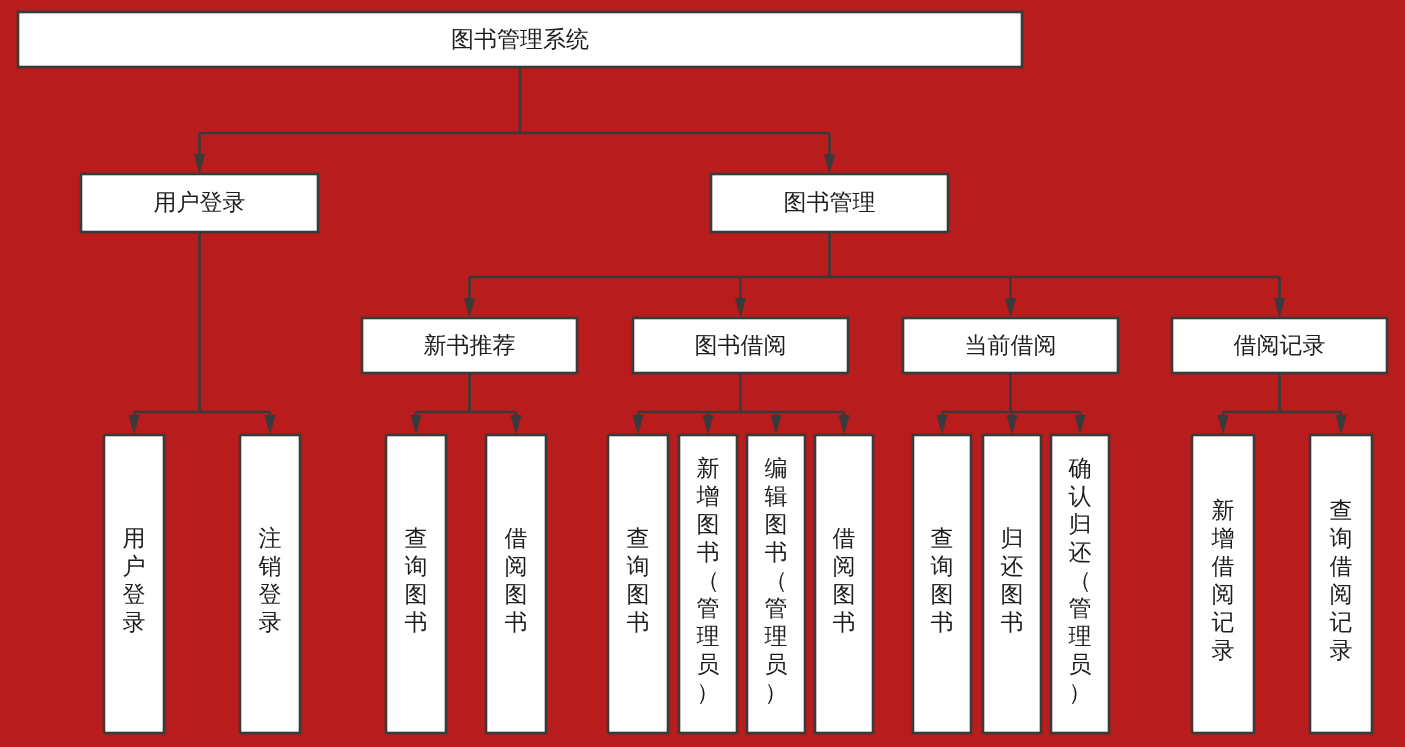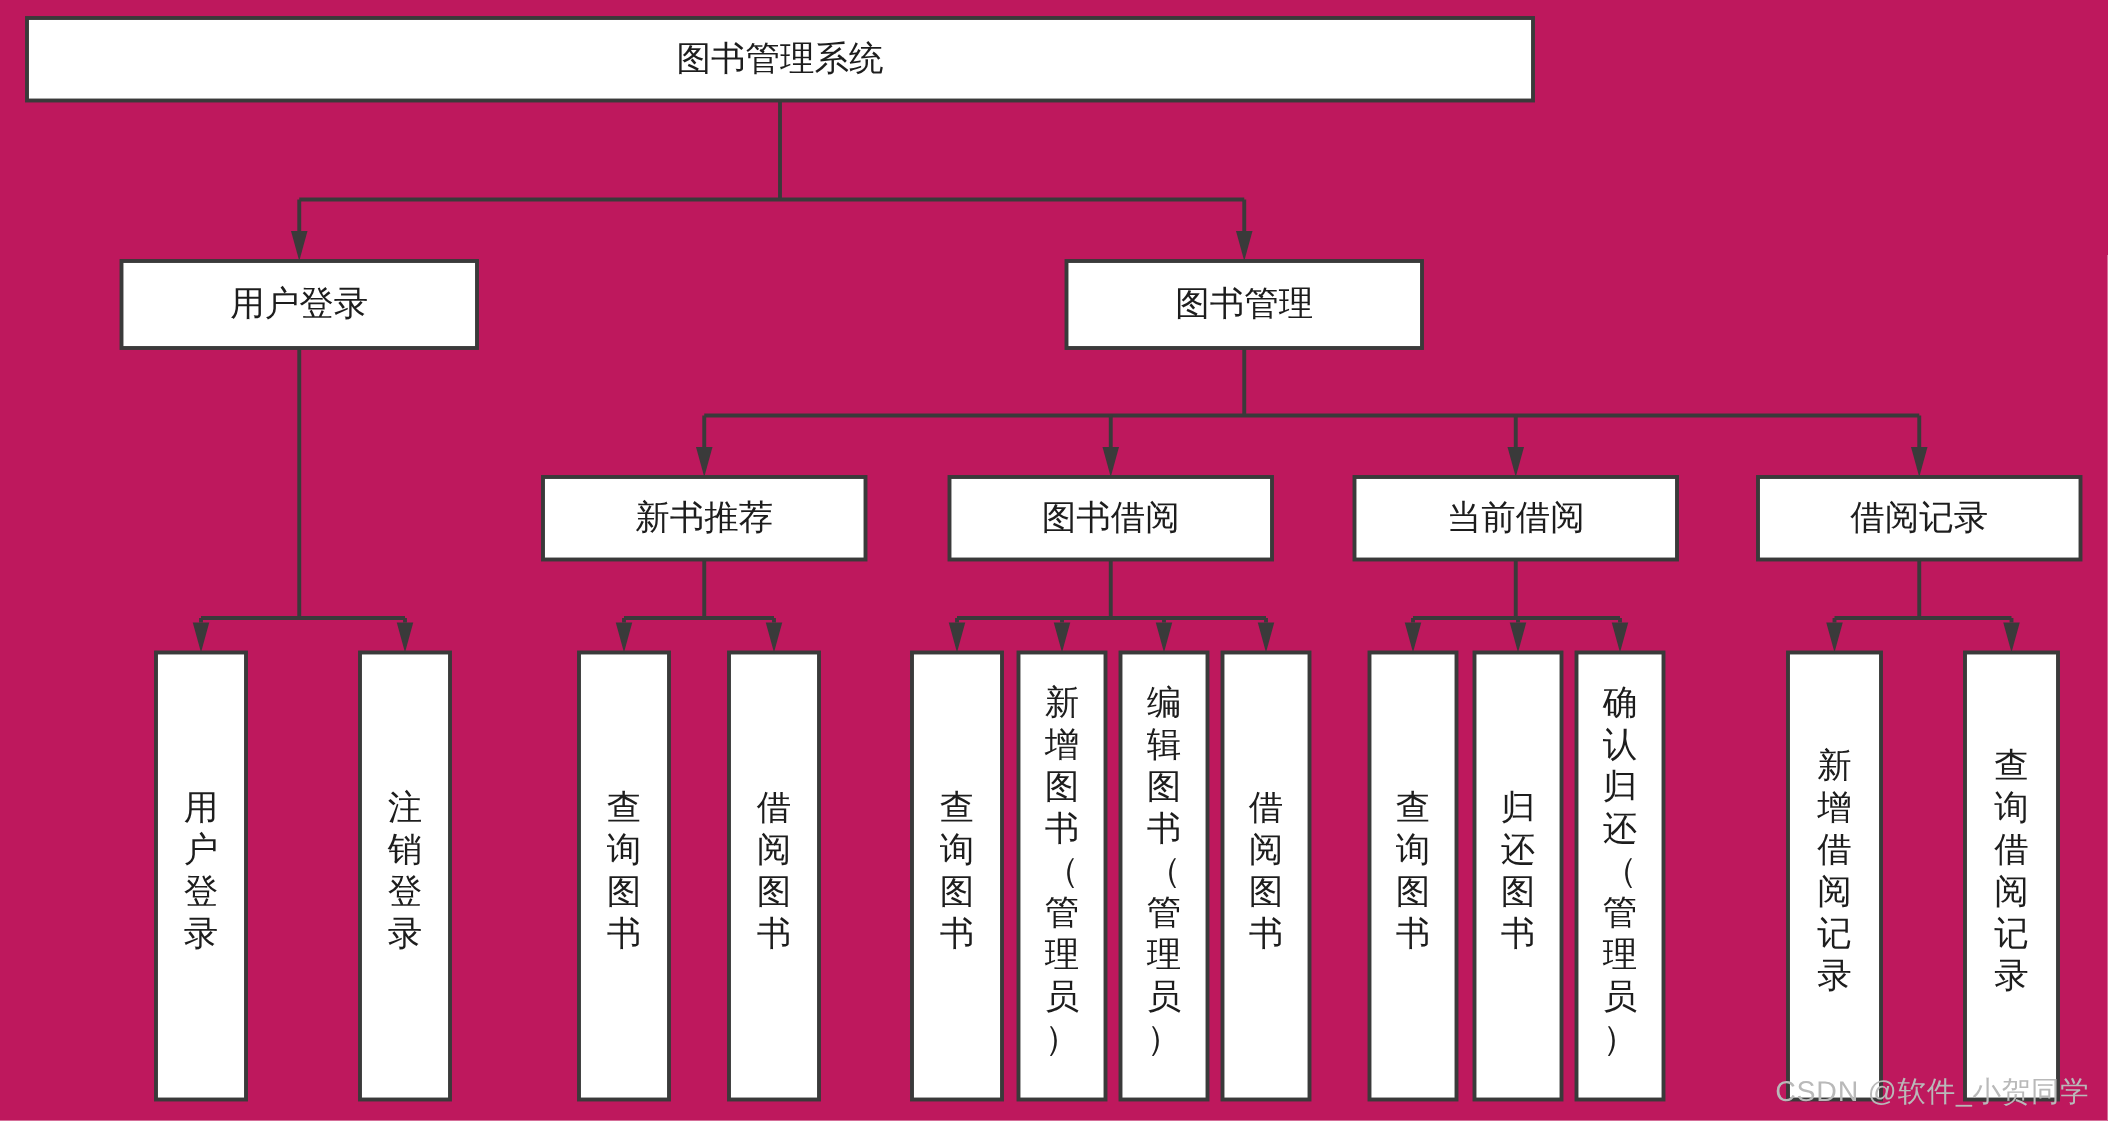--- a/index.html
+++ b/index.html
@@ -10,21 +10,21 @@
   body {
     width: 1405px;
     height: 747px;
     font-family: "Liberation Sans", "DejaVu Sans", sans-serif;
     overflow: hidden;
   }
   #diagram-root {
     position: relative;
     width: 1405px;
     height: 747px;
-    background: #be185d;
+    background: #b91c1c;
   }
   svg#flow-svg {
     position: absolute;
     left: 0;
     top: 0;
     width: 1405px;
     height: 747px;
   }
   .node-box {
     fill: #ffffff;
@@ -202,15 +202,14 @@
           <rect x="1192" y="435" width="62" height="298" class="node-box"></rect>
           <text x="1223" y="518" class="node-label-v"><tspan x="1223" dy="0">新</tspan><tspan x="1223" dy="28">增</tspan><tspan x="1223" dy="28">借</tspan><tspan x="1223" dy="28">阅</tspan><tspan x="1223" dy="28">记</tspan><tspan x="1223" dy="28">录</tspan></text>
         </g>
         <g>
           <rect x="1310" y="435" width="62" height="298" class="node-box"></rect>
           <text x="1341" y="518" class="node-label-v"><tspan x="1341" dy="0">查</tspan><tspan x="1341" dy="28">询</tspan><tspan x="1341" dy="28">借</tspan><tspan x="1341" dy="28">阅</tspan><tspan x="1341" dy="28">记</tspan><tspan x="1341" dy="28">录</tspan></text>
         </g>
       </g>
   </svg>
 
-  <div class="watermark">CSDN @软件_小贺同学</div>
 
 </div>
 
 </body></html>

